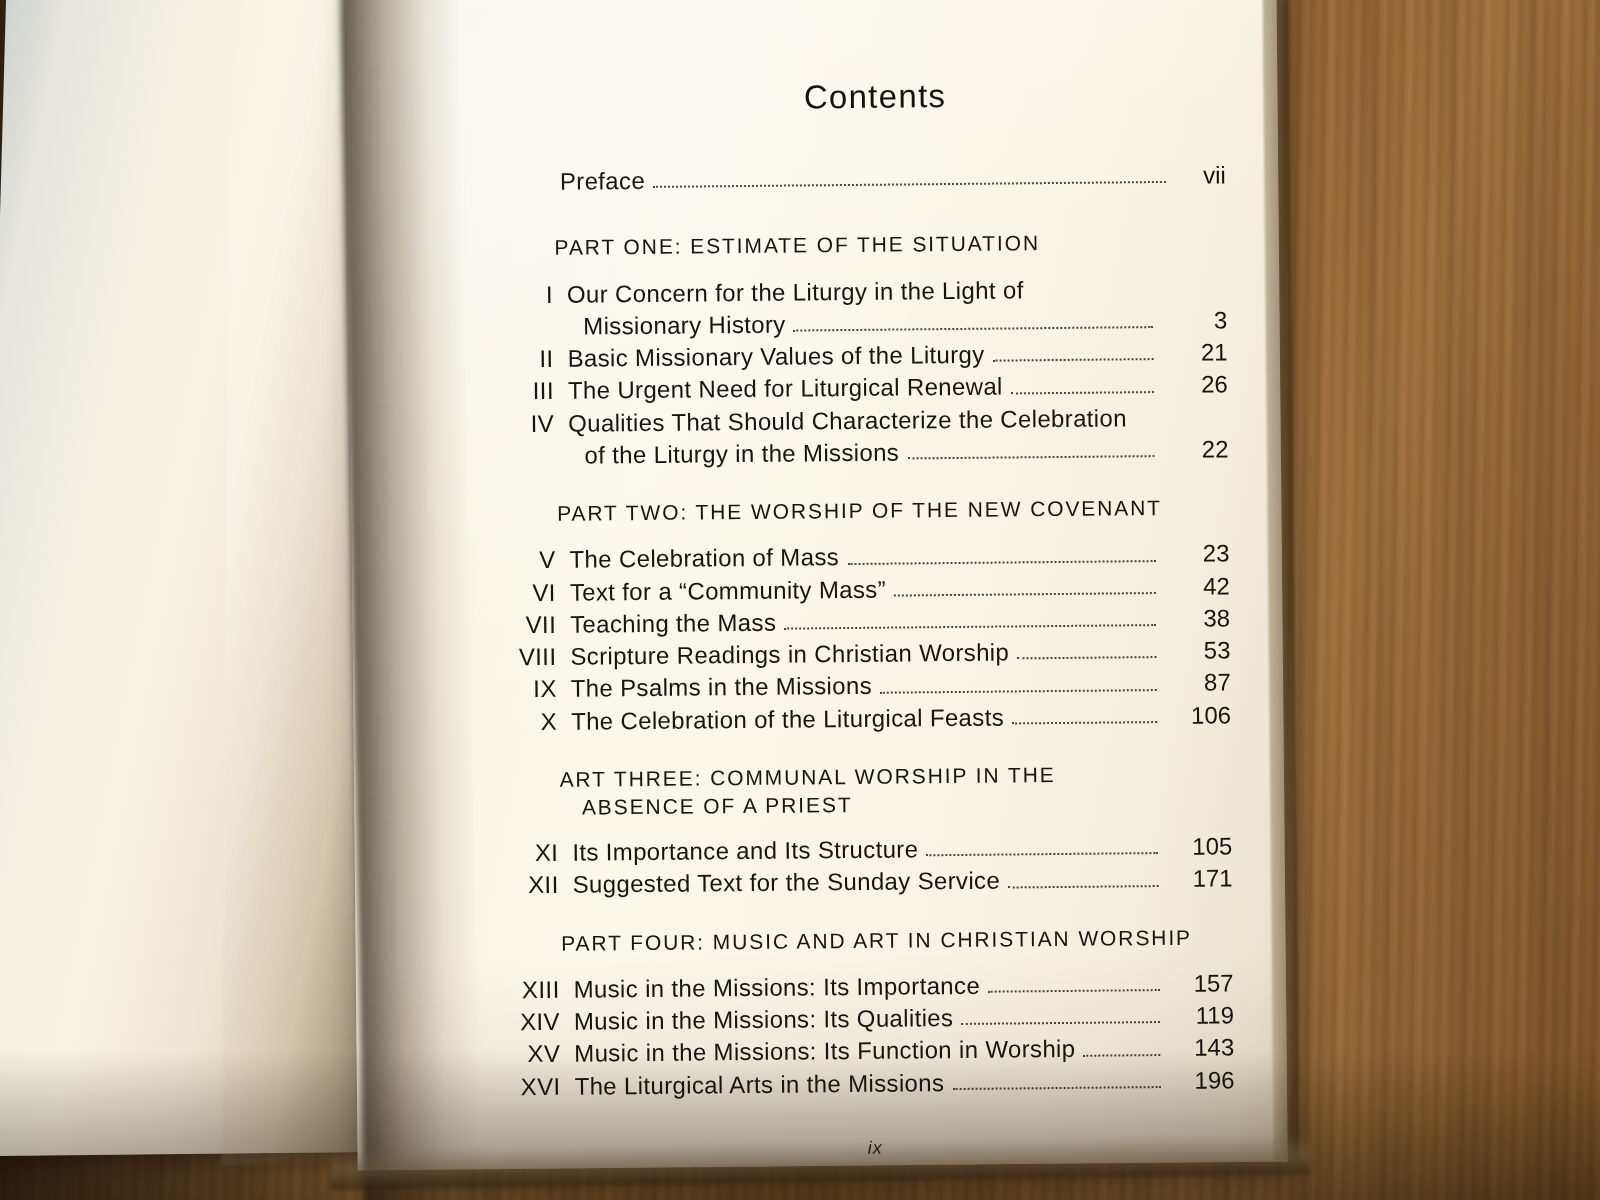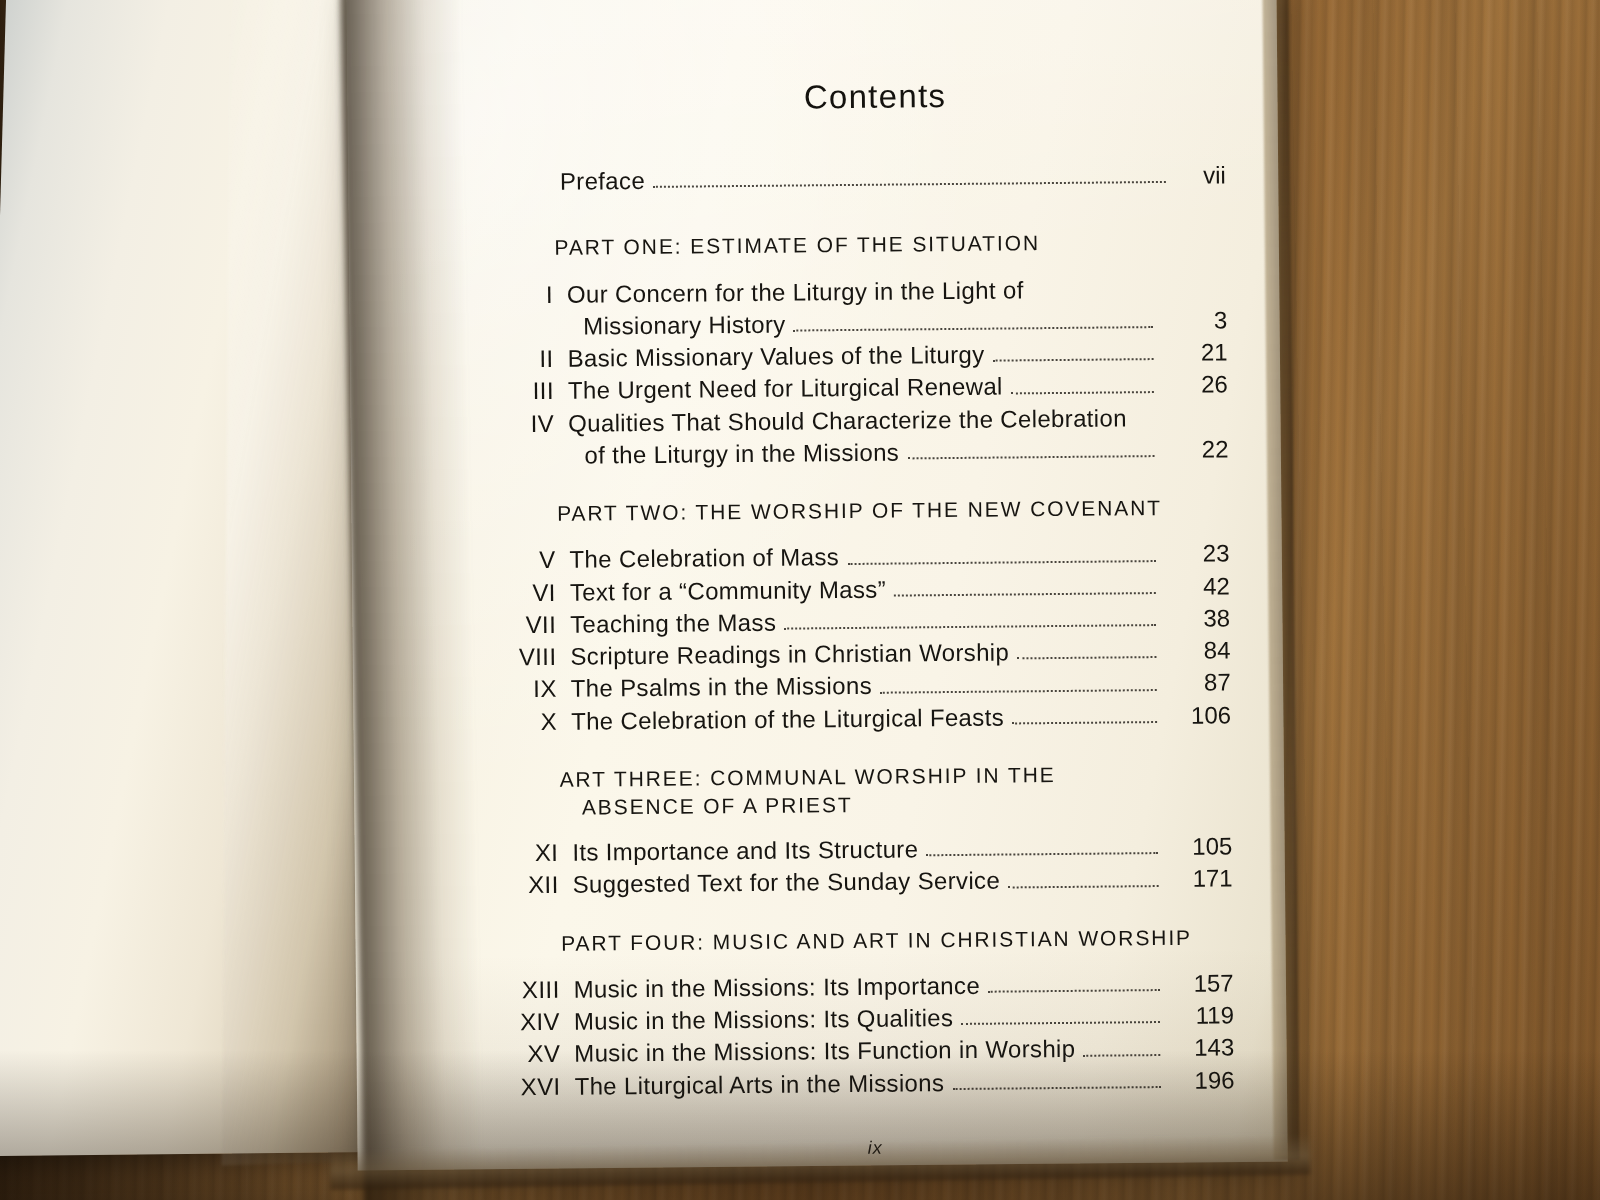--- a/index.html
+++ b/index.html
@@ -339,21 +339,21 @@
         </div>
         <div class="pg">38</div>
       </div>
 
       <div class="row">
         <div class="num">VIII</div>
         <div class="entry">
           <span class="entry-label">Scripture Readings in Christian Worship</span>
           <span class="dots"></span>
         </div>
-        <div class="pg">84</div>
+        <div class="pg">53</div>
       </div>
 
       <div class="row">
         <div class="num">IX</div>
         <div class="entry">
           <span class="entry-label">The Psalms in the Missions</span>
           <span class="dots"></span>
         </div>
         <div class="pg">87</div>
       </div>

